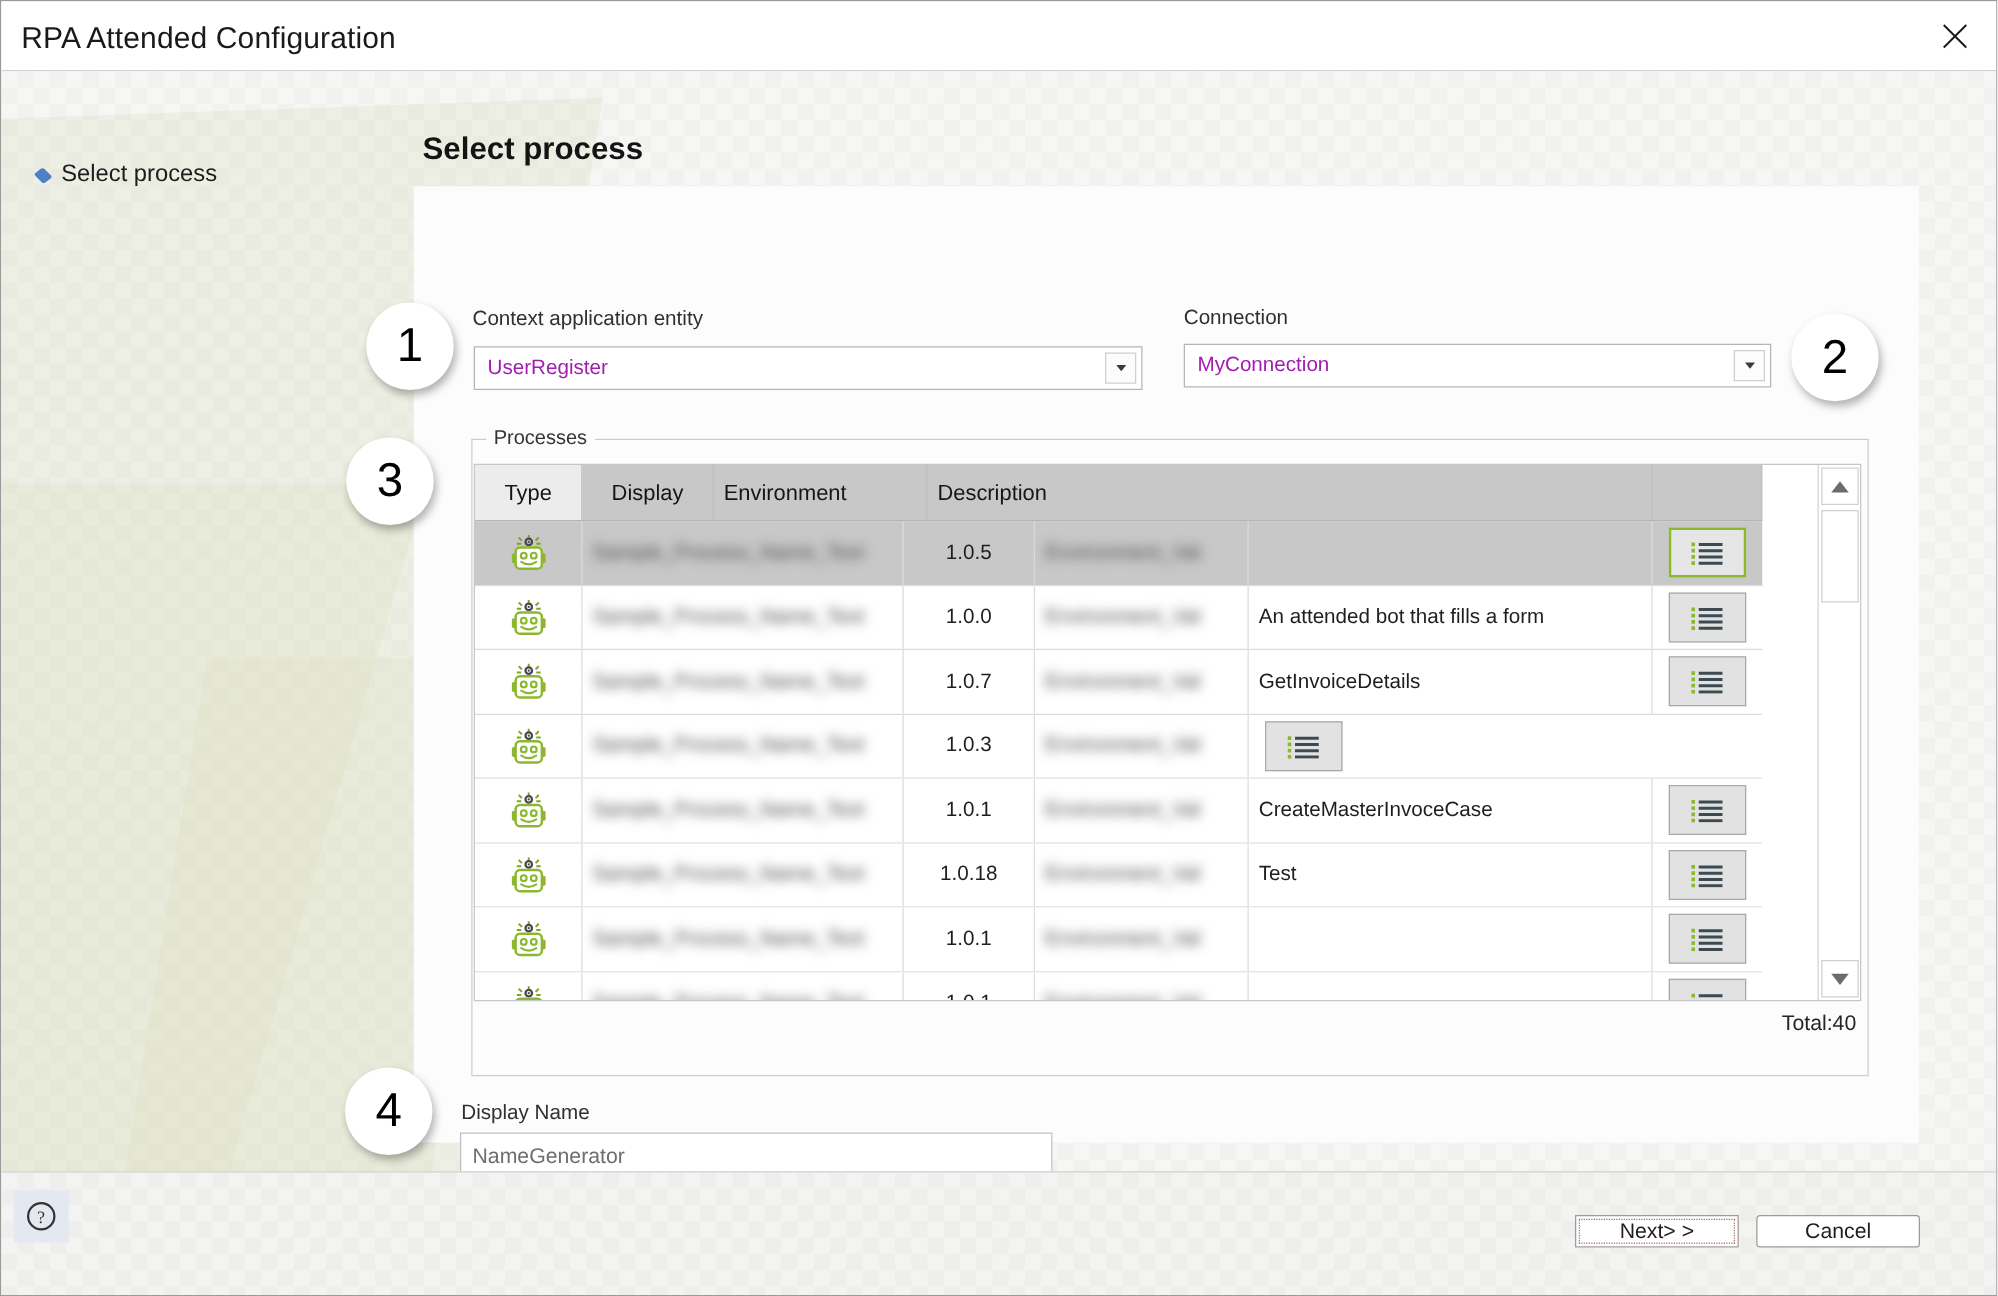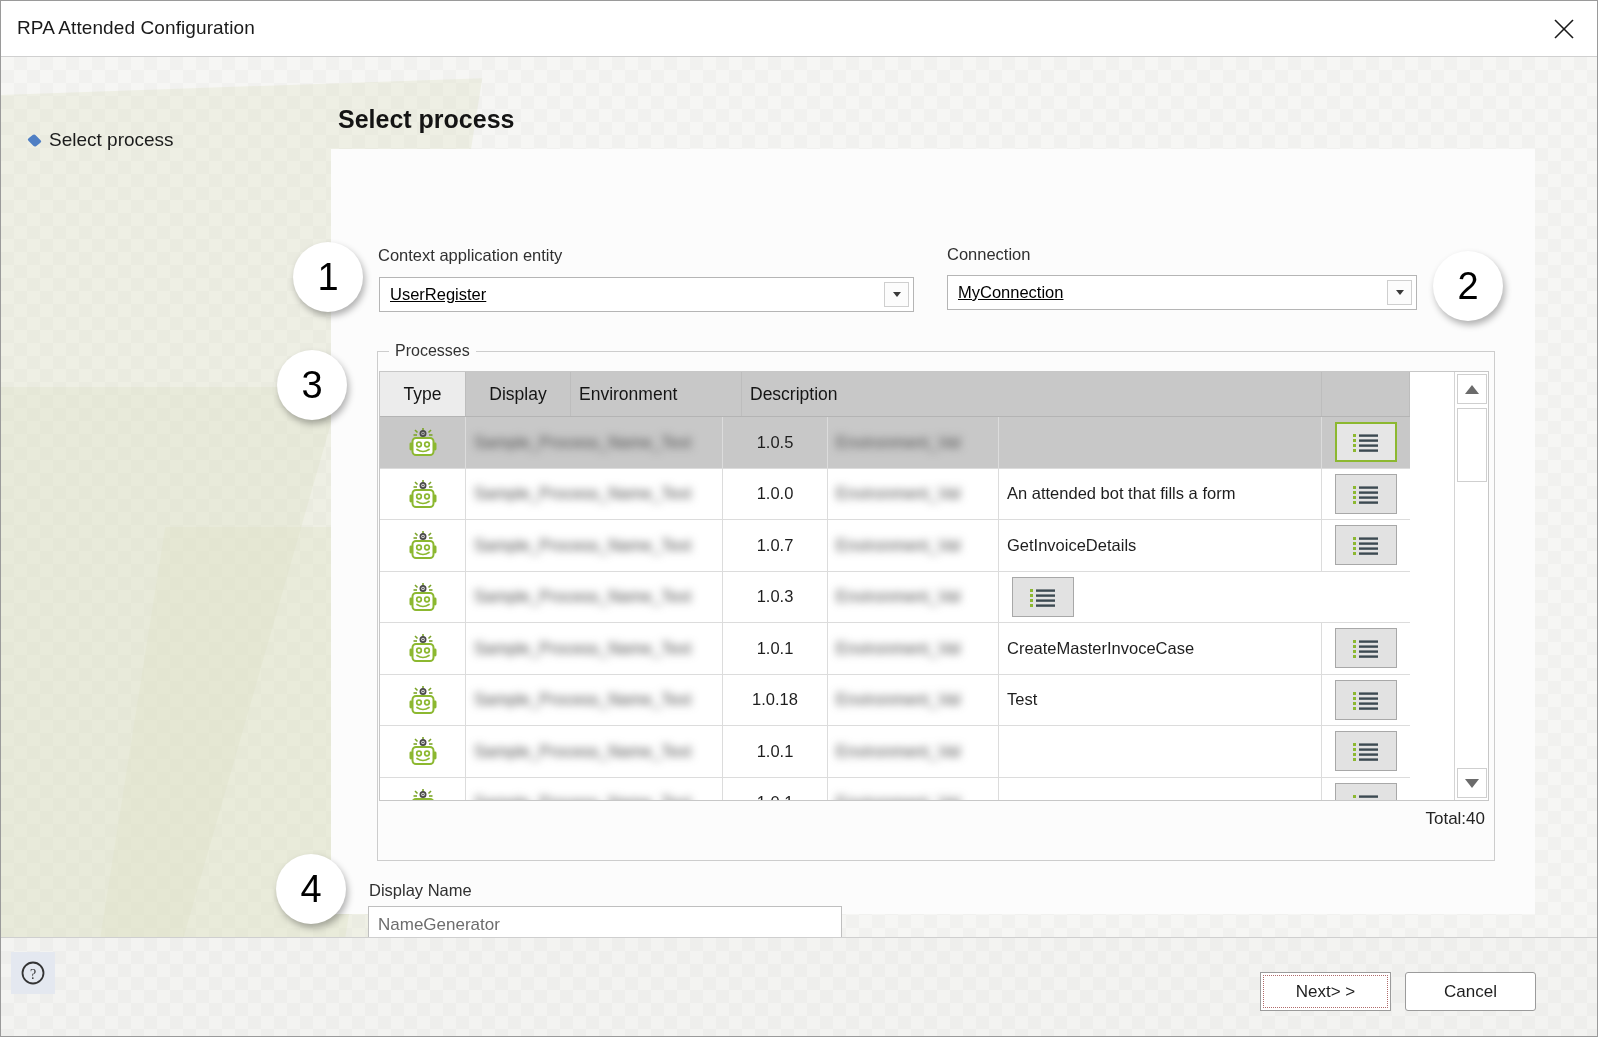--- a/index.html
+++ b/index.html
@@ -22,21 +22,21 @@
 
   
   #titlebar {
     position: absolute; left: 0; top: 0;
     width: 1596px; height: 56px;
     background: #ffffff;
     border-bottom: 1px solid #d0d0d0;
   }
   #title-text {
     position: absolute; left: 16px; top: 16px;
-    font-size: 19px; color: #1a1a1a;
+    font-size: 24px; color: #1a1a1a;
     letter-spacing: 0.1px;
     white-space: nowrap;
   }
   #close-btn {
     position: absolute; right: 10px; top: 6px;
     width: 46px; height: 44px;
     display: flex; align-items: center; justify-content: center;
     cursor: pointer;
   }
   #close-btn svg { display: block; }
@@ -124,24 +124,23 @@
     height: 35px;
     background: #ffffff;
     border: 1px solid #b5b5b5;
     display: flex; align-items: center;
     cursor: pointer;
   }
   .combo .val {
     flex: 1;
     padding-left: 10px;
     font-size: 16.5px;
-    color: #000000;
+    color: #a21caf;
     white-space: nowrap;
     overflow: hidden;
-    text-decoration: underline;
   }
   .combo .arrow-box {
     width: 25px; height: 25px;
     margin-right: 4px;
     border: 1px solid #cfcfcf;
     background: #fcfcfc;
     display: flex; align-items: center; justify-content: center;
     flex: none;
   }
   .combo .arrow-box i {
@@ -341,21 +340,21 @@
   }
   #help-btn {
     position: absolute; left: 10px; top: 14px;
     width: 44px; height: 42px;
     background: #e4e8f0;
     display: flex; align-items: center; justify-content: center;
     cursor: pointer;
   }
   .btn {
     position: absolute;
-    height: 39px;
+    height: 26px;
     background: #ffffff;
     border: 1px solid #9b9b9b;
     border-radius: 3px;
     display: flex; align-items: center; justify-content: center;
     font-size: 17px;
     color: #1e1e1e;
     cursor: pointer;
   }
   #btn-next {
     left: 1259px; top: 34px; width: 131px;

